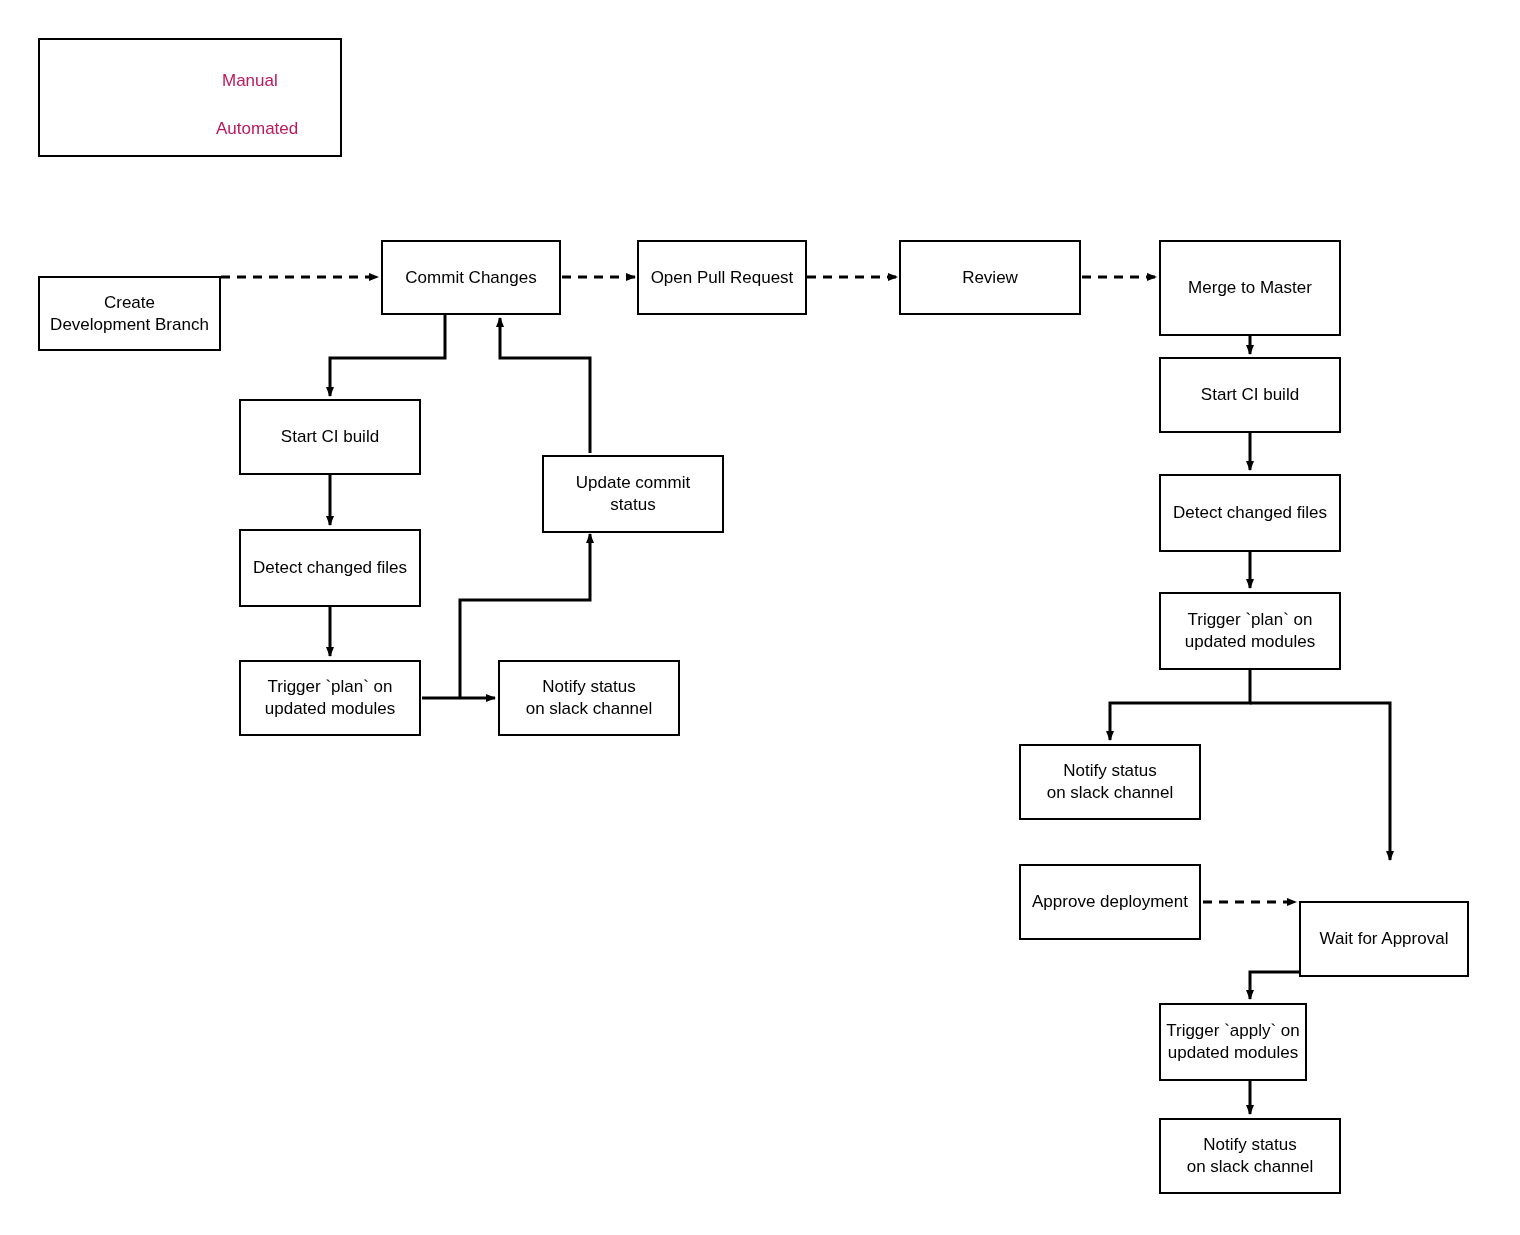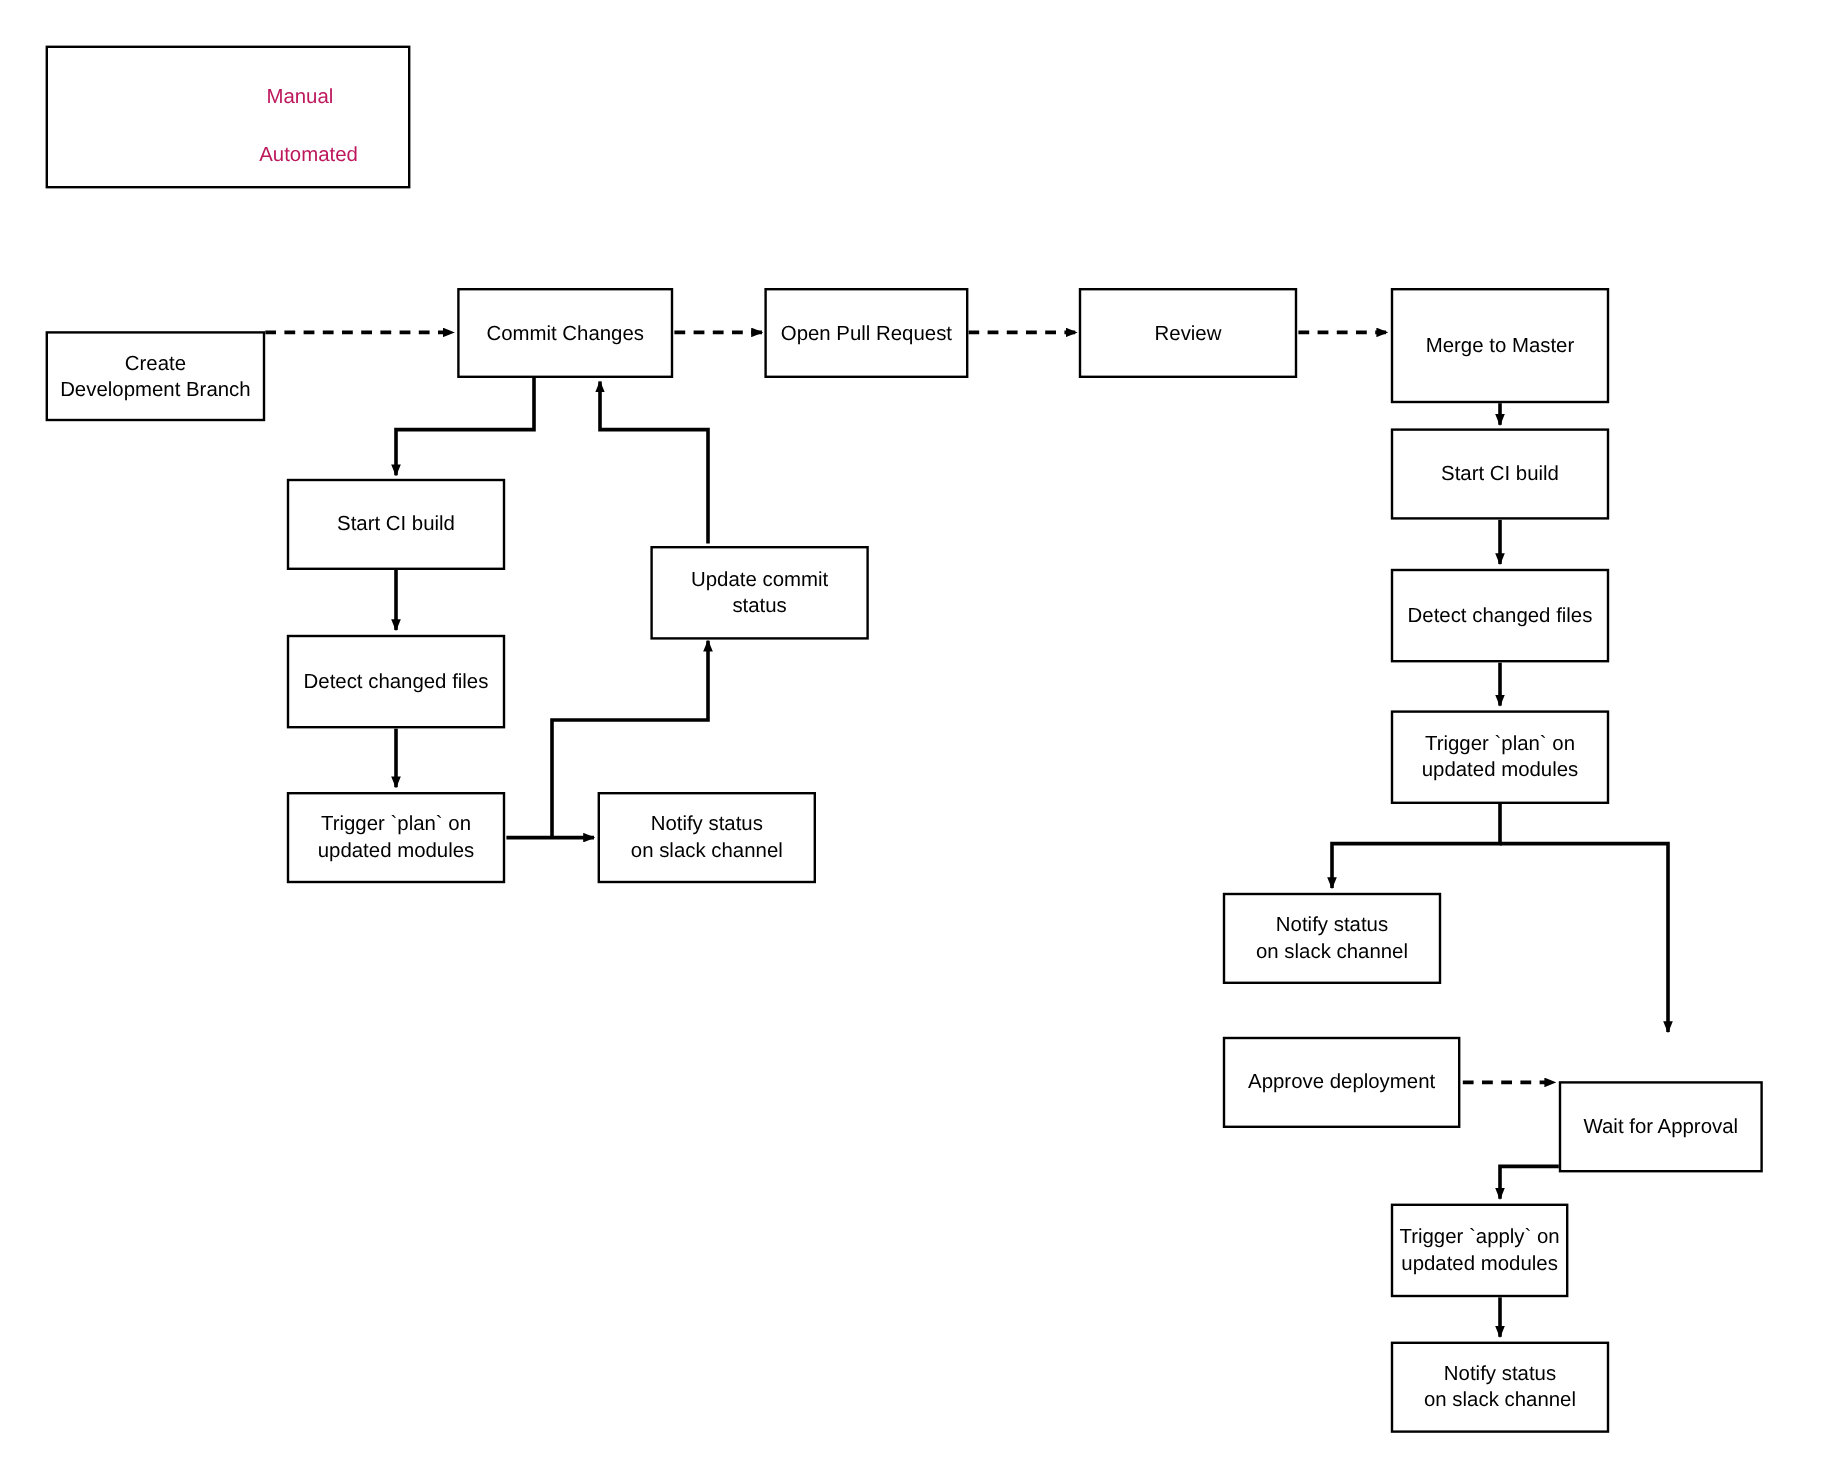--- a/index.html
+++ b/index.html
@@ -109,20 +109,20 @@
 on slack channel</div>
   <div class="node" style="left:498px; top:455px; width:182px; height:78px;margin-left:44px;">Update commit
 status</div>
 
   <div class="node" style="left:1159px; top:357px; width:182px; height:76px;">Start CI build</div>
   <div class="node" style="left:1159px; top:474px; width:182px; height:78px;">Detect changed files</div>
   <div class="node" style="left:1159px; top:592px; width:182px; height:78px;">Trigger `plan` on
 updated modules</div>
   <div class="node" style="left:1019px; top:744px; width:182px; height:76px;">Notify status
 on slack channel</div>
-  <div class="node" style="left:1019px; top:864px; width:198px; height:76px;">Approve deployment</div>
+  <div class="node" style="left:1019px; top:864px; width:182px; height:76px;">Approve deployment</div>
   <div class="node" style="left:1299px; top:864px; width:170px; height:76px;margin-top:37px;">Wait for Approval</div>
   <div class="node" style="left:1159px; top:1003px; width:148px; height:78px;">Trigger `apply` on
 updated modules</div>
   <div class="node" style="left:1159px; top:1118px; width:182px; height:76px;">Notify status
 on slack channel</div>
 
 </div>
 
 </body></html>

